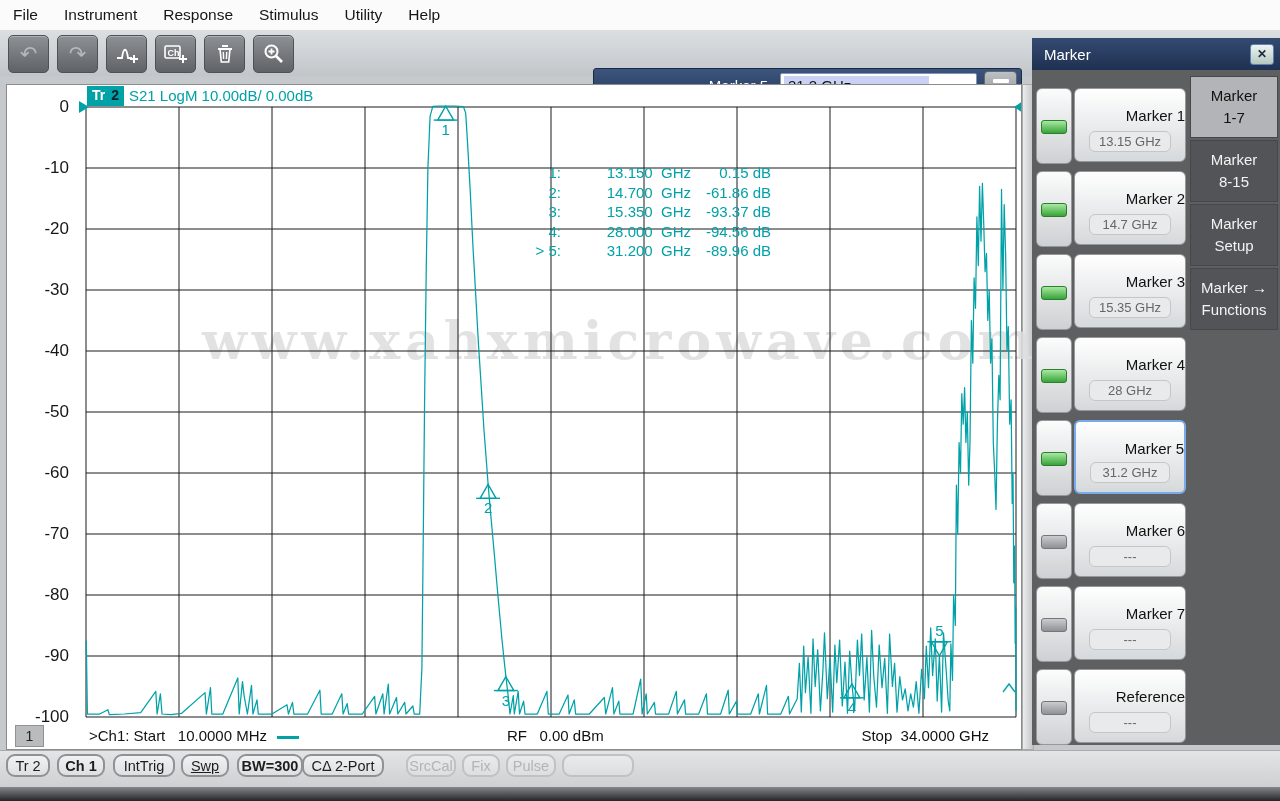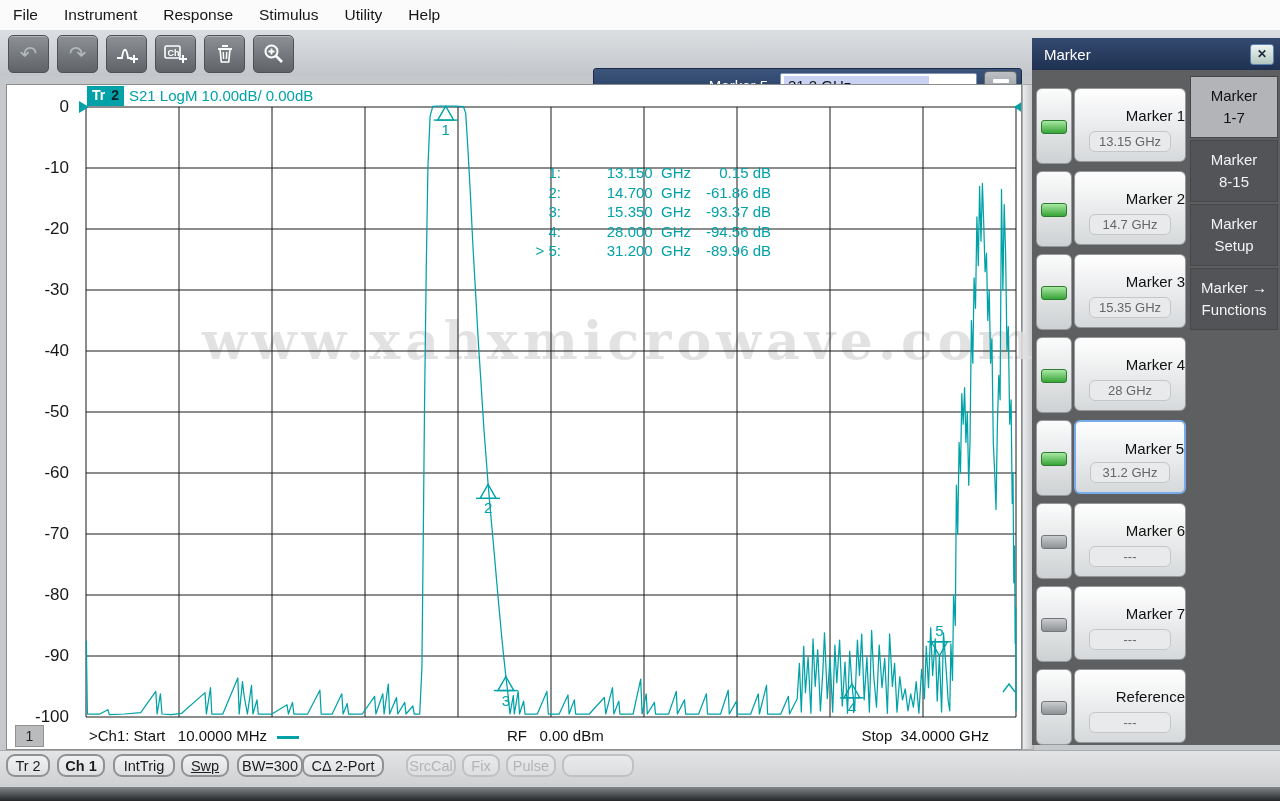--- a/index.html
+++ b/index.html
@@ -340,21 +340,21 @@
         <div>Functions</div>
       </div>
     </div>
 </div>
 
 <div class="bottombar" id="bottombar">
     <div class="bbtn" style="left: 6px; width: 44px;">Tr 2</div>
     <div class="bbtn" style="left: 57px; width: 48px; font-weight: bold;">Ch 1</div>
     <div class="bbtn" style="left: 113px; width: 62px;">IntTrig</div>
     <div class="bbtn" style="left: 181px; width: 48px; text-decoration: underline;">Swp</div>
-    <div class="bbtn" style="left: 237px; width: 66px;">BW=300</div>
+    <div class="bbtn" style="left: 237px; width: 66px; font-weight: bold;">BW=300</div>
     <div class="bbtn" style="left: 302px; width: 82px;">CΔ 2-Port</div>
     <div class="bbtn disabled" style="left: 406px; width: 50px;">SrcCal</div>
     <div class="bbtn disabled" style="left: 462px; width: 38px;">Fix</div>
     <div class="bbtn disabled" style="left: 506px; width: 50px;">Pulse</div>
     <div class="bbtn disabled" style="left: 562px; width: 72px;"></div>
   </div>
 <div class="bottomedge"></div>
 
 <div class="watermark">www.xahxmicrowave.com</div>
 

